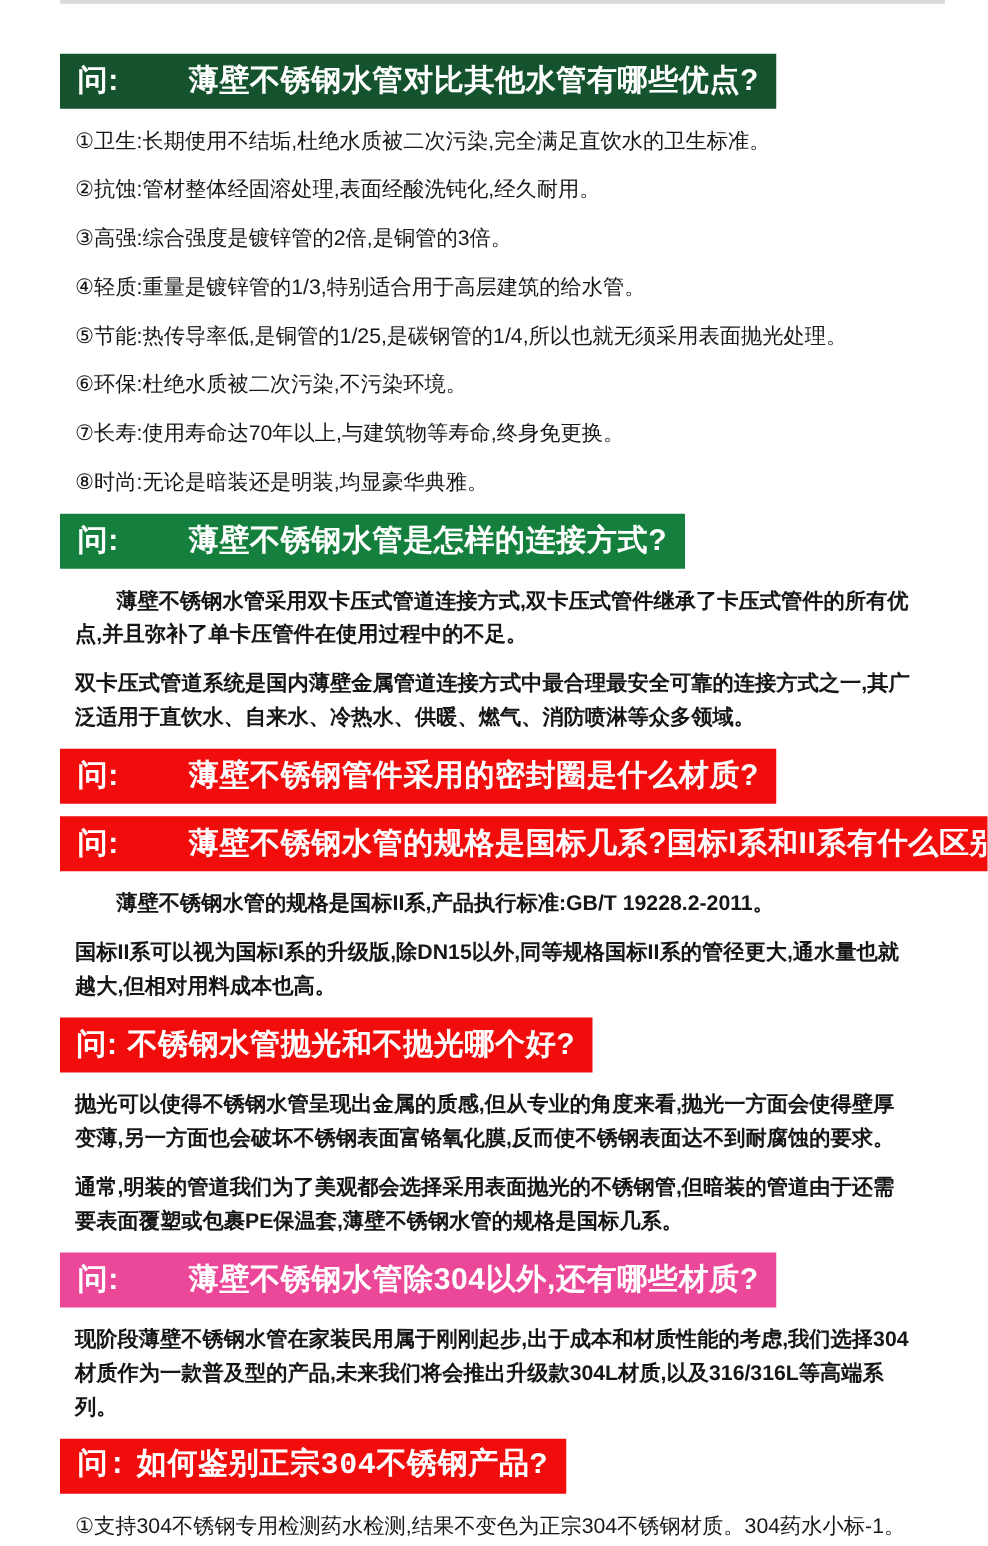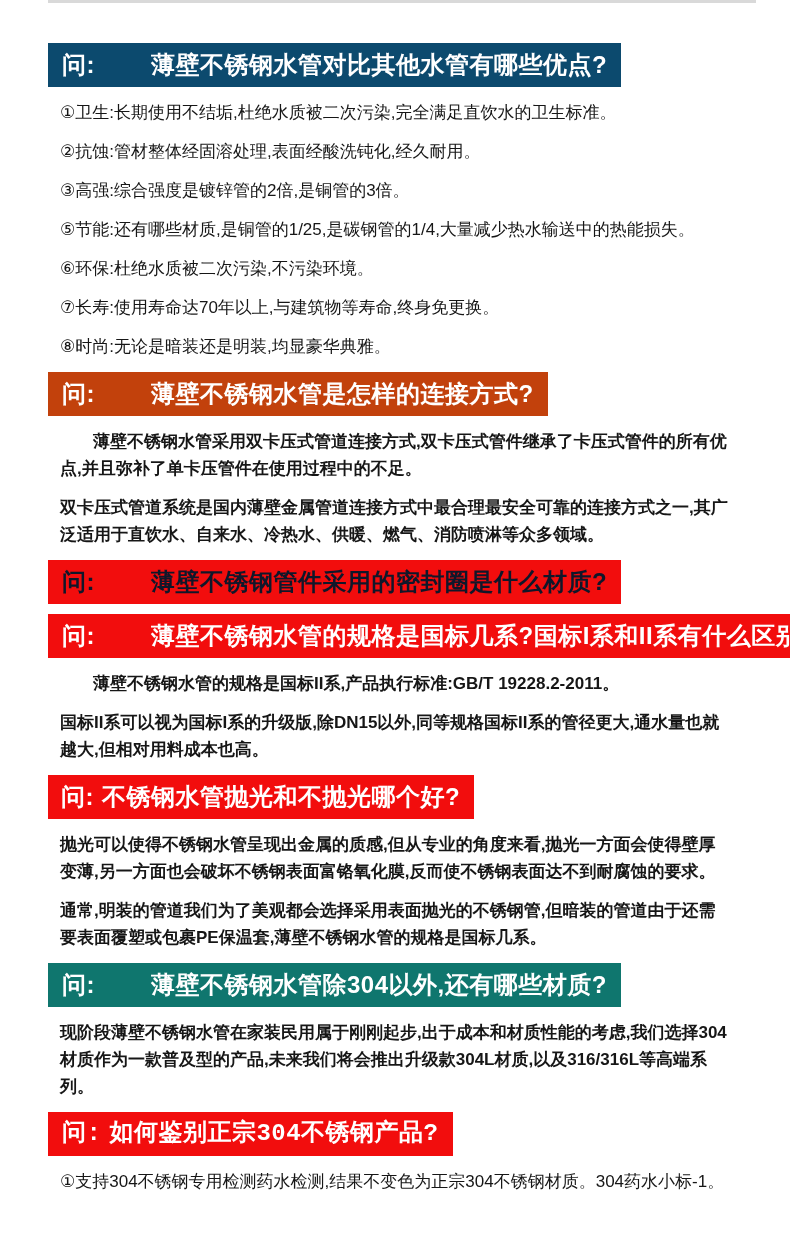--- a/index.html
+++ b/index.html
@@ -49,46 +49,47 @@
   .answer p.indent   { text-indent: 33px; }
 </style>
 </head>
 <body>
 
 <div class="top-rule"></div>
 
 <div class="content">
   <main id="faq-list">
       <section class="qa-section">
-        <div class="banner" style="background: #0c4a6e; color: rgb(255, 255, 255);">
+        <div class="banner" style="background: #14532d; color: rgb(255, 255, 255);">
           <span class="prefix wide">问:</span>
           <span>薄壁不锈钢水管对比其他水管有哪些优点?</span>
         </div>
         <div class="answer">
           <p class="listline">①卫生:长期使用不结垢,杜绝水质被二次污染,完全满足直饮水的卫生标准。</p>
           <p class="listline">②抗蚀:管材整体经固溶处理,表面经酸洗钝化,经久耐用。</p>
           <p class="listline">③高强:综合强度是镀锌管的2倍,是铜管的3倍。</p>
-          <p class="listline">⑤节能:还有哪些材质,是铜管的1/25,是碳钢管的1/4,大量减少热水输送中的热能损失。</p>
+          <p class="listline">④轻质:重量是镀锌管的1/3,特别适合用于高层建筑的给水管。</p>
+          <p class="listline">⑤节能:热传导率低,是铜管的1/25,是碳钢管的1/4,所以也就无须采用表面抛光处理。</p>
           <p class="listline">⑥环保:杜绝水质被二次污染,不污染环境。</p>
           <p class="listline">⑦长寿:使用寿命达70年以上,与建筑物等寿命,终身免更换。</p>
           <p class="listline">⑧时尚:无论是暗装还是明装,均显豪华典雅。</p>
         </div>
       </section>
       <section class="qa-section">
-        <div class="banner" style="background: #c2410c; color: rgb(255, 255, 255);">
+        <div class="banner" style="background: #15803d; color: rgb(255, 255, 255);">
           <span class="prefix wide">问:</span>
           <span>薄壁不锈钢水管是怎样的连接方式?</span>
         </div>
         <div class="answer">
           <p class="para indent">薄壁不锈钢水管采用双卡压式管道连接方式,双卡压式管件继承了卡压式管件的所有优点,并且弥补了单卡压管件在使用过程中的不足。</p>
           <p class="para">双卡压式管道系统是国内薄壁金属管道连接方式中最合理最安全可靠的连接方式之一,其广泛适用于直饮水、自来水、冷热水、供暖、燃气、消防喷淋等众多领域。</p>
         </div>
       </section>
       <section class="qa-section">
-        <div class="banner" style="background: rgb(242, 13, 13); color: #0f172a;">
+        <div class="banner" style="background: rgb(242, 13, 13); color: #ffffff;">
           <span class="prefix wide">问:</span>
           <span>薄壁不锈钢管件采用的密封圈是什么材质?</span>
         </div>
       </section>
       <section class="qa-section">
         <div class="banner" style="background: rgb(242, 13, 13); color: rgb(255, 255, 255);">
           <span class="prefix wide">问:</span>
           <span>薄壁不锈钢水管的规格是国标几系?国标I系和II系有什么区别?</span>
         </div>
         <div class="answer">
@@ -100,21 +101,21 @@
         <div class="banner" style="background: rgb(242, 13, 13); color: rgb(255, 255, 255); padding-left: 13px;">
           <span class="prefix narrow">问:</span>
           <span>不锈钢水管抛光和不抛光哪个好?</span>
         </div>
         <div class="answer">
           <p class="para">抛光可以使得不锈钢水管呈现出金属的质感,但从专业的角度来看,抛光一方面会使得壁厚变薄,另一方面也会破坏不锈钢表面富铬氧化膜,反而使不锈钢表面达不到耐腐蚀的要求。</p>
           <p class="para">通常,明装的管道我们为了美观都会选择采用表面抛光的不锈钢管,但暗装的管道由于还需要表面覆塑或包裹PE保温套,薄壁不锈钢水管的规格是国标几系。</p>
         </div>
       </section>
       <section class="qa-section">
-        <div class="banner" style="background: #0f766e; color: rgb(255, 255, 255);">
+        <div class="banner" style="background: #ec4899; color: rgb(255, 255, 255);">
           <span class="prefix wide">问:</span>
           <span>薄壁不锈钢水管除304以外,还有哪些材质?</span>
         </div>
         <div class="answer">
           <p class="para">现阶段薄壁不锈钢水管在家装民用属于刚刚起步,出于成本和材质性能的考虑,我们选择304材质作为一款普及型的产品,未来我们将会推出升级款304L材质,以及316/316L等高端系列。</p>
         </div>
       </section>
       <section class="qa-section">
         <div class="banner" style="background: rgb(242, 13, 13); color: rgb(255, 255, 255); font-family: Liberation Mono, monospace;">
           <span class="prefix narrow">问:</span>

